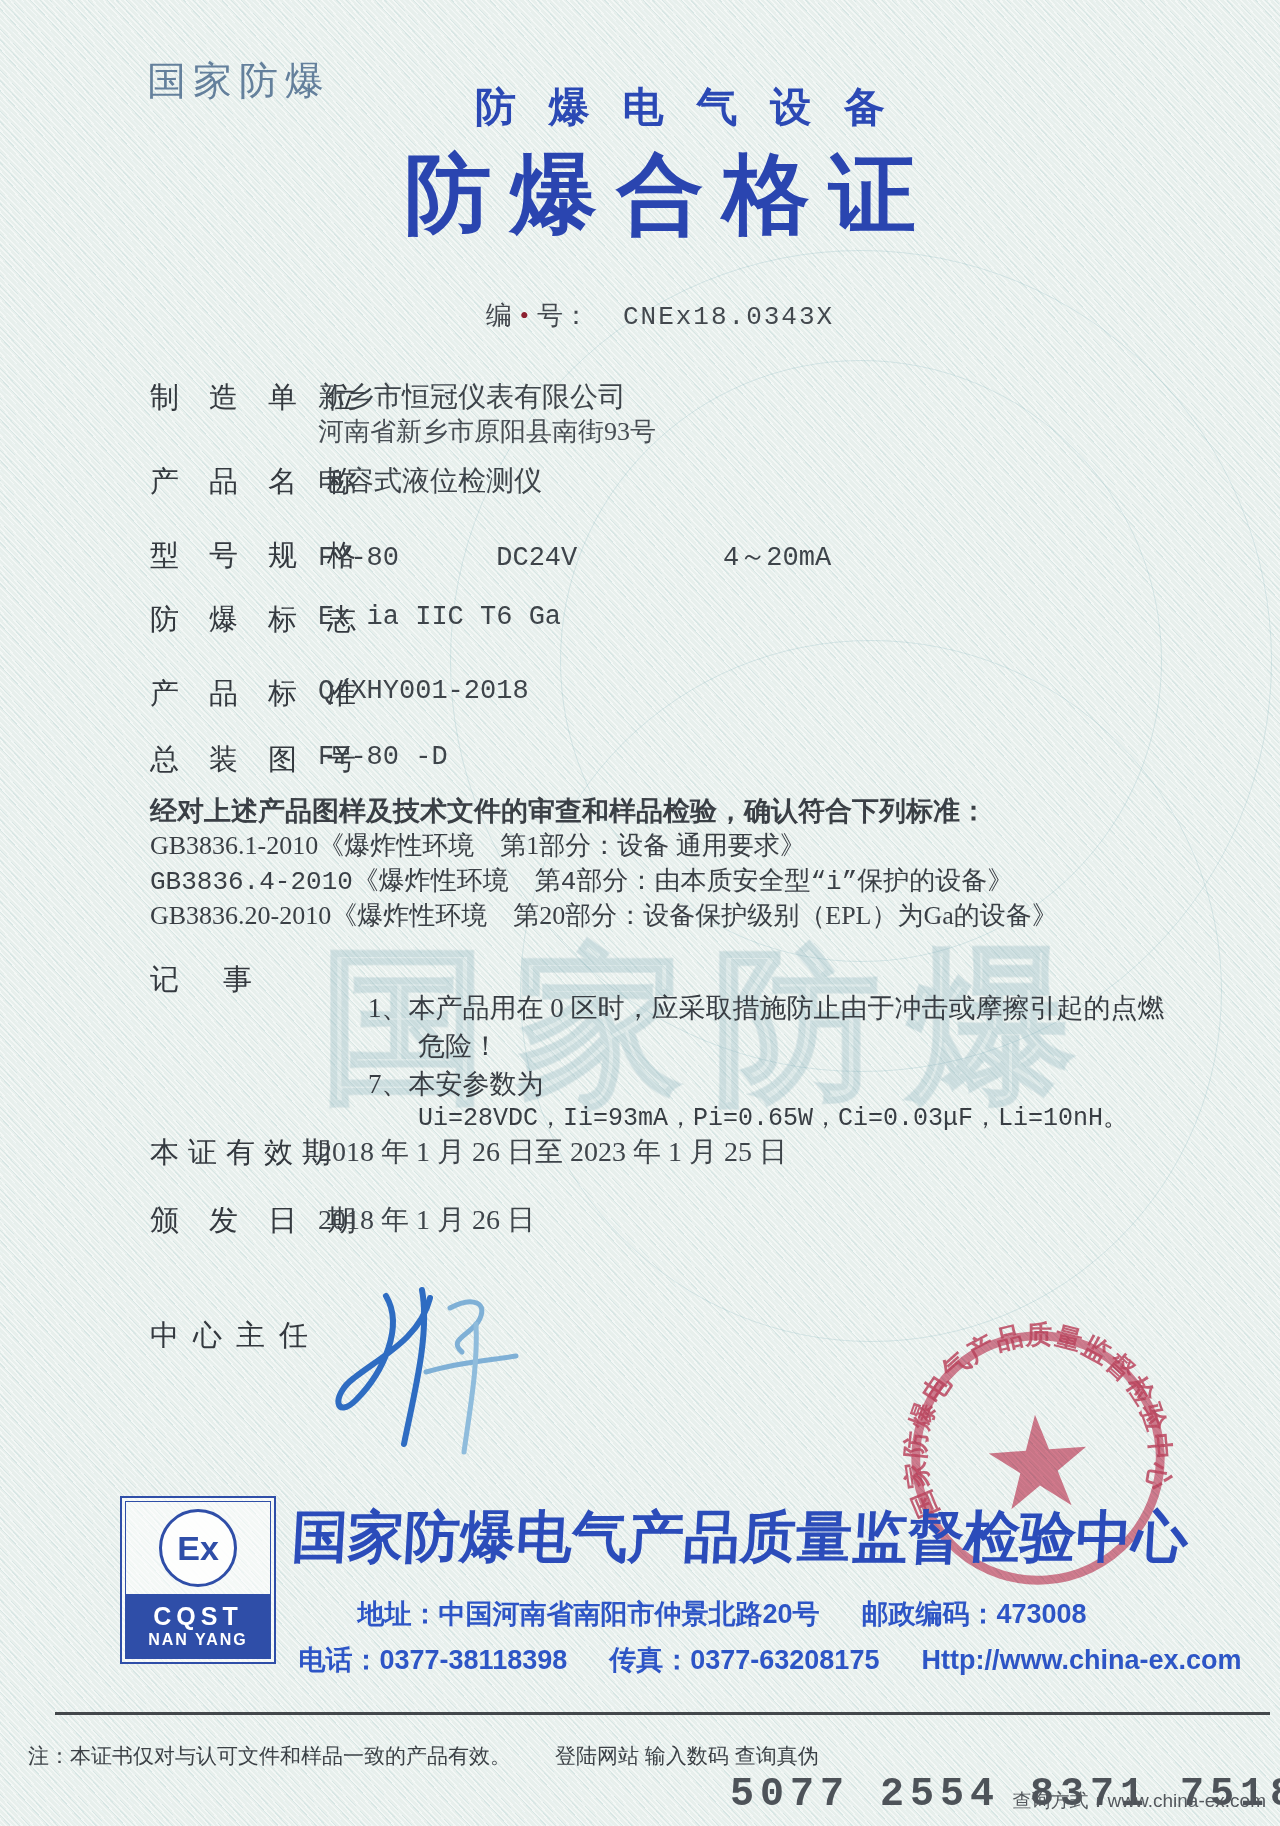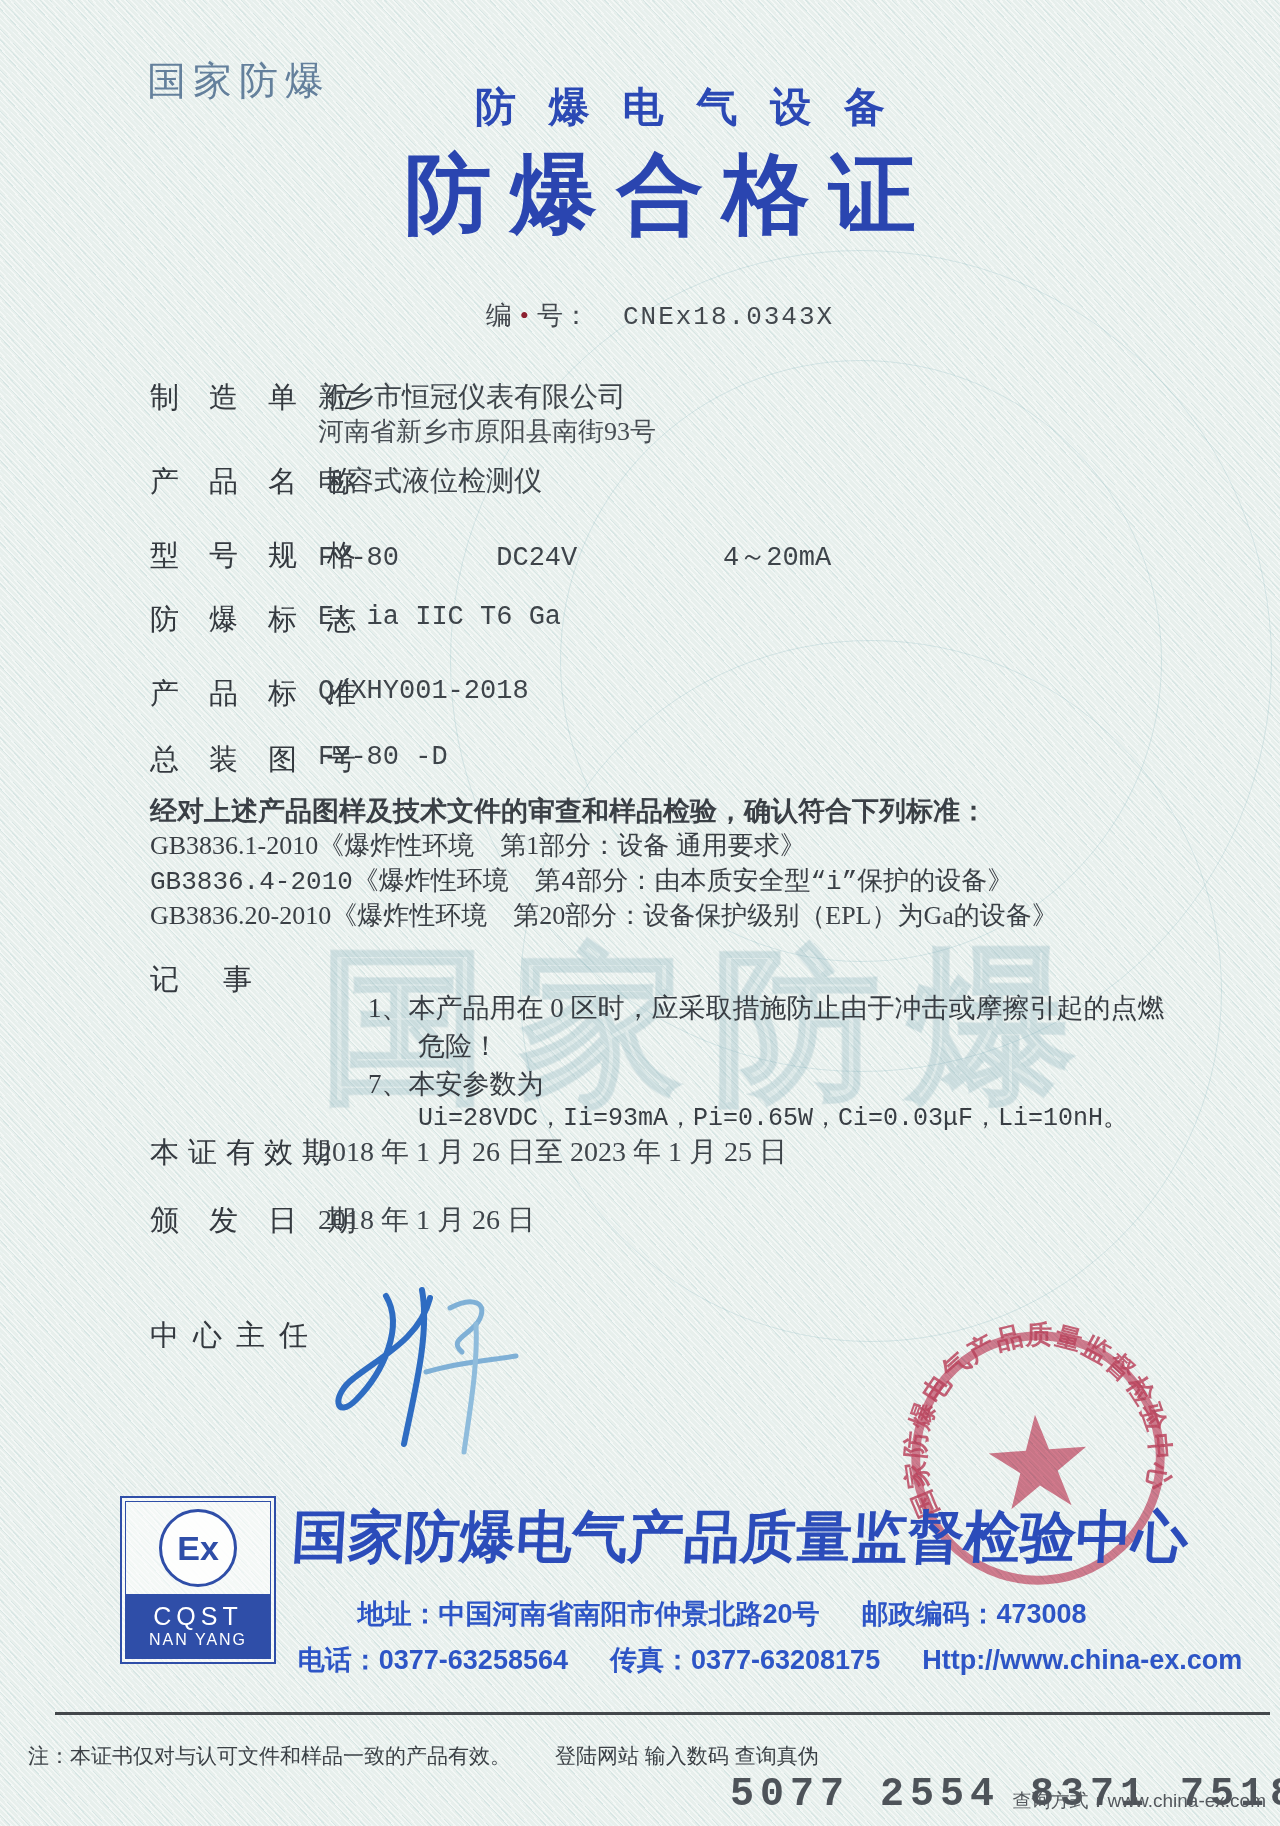--- a/index.html
+++ b/index.html
@@ -48,21 +48,21 @@
 
   
   .stamp{transform:rotate(-4deg);mix-blend-mode:multiply;}
 
   
   .ex-logo{width:146px;height:158px;border:2px solid #2f4ea8;padding:3px;background:rgba(255,255,255,0.55);}
   .ex-inner{width:100%;height:100%;border:1px solid #2f4ea8;box-sizing:border-box;display:flex;flex-direction:column;}
   .ex-top{flex:1;display:flex;align-items:center;justify-content:center;}
   .ex-circle{width:72px;height:72px;border:3px solid #2f4ea8;border-radius:50%;display:flex;align-items:center;justify-content:center;
     color:#2f4ea8;font-size:34px;font-weight:800;background:rgba(255,255,255,0.8);}
-  .ex-band{height:64px;background:#2f4ea8;display:flex;flex-direction:column;align-items:center;justify-content:center;color:#fff;}
+  .ex-band{height:64px;background:#2f4ea8;display:flex;flex-direction:column;align-items:center;justify-content:center;color:#fff;font-weight:bold;}
   .ex-cqst{font-size:25px;letter-spacing:5px;line-height:1.05;}
   .ex-ny{font-size:16px;letter-spacing:2px;line-height:1.2;}
   .org-name{width:860px;text-align:center;font-size:56px;font-weight:800;color:#2b4cba;white-space:nowrap;transform:skewX(-3deg);}
   .org-line{width:860px;text-align:center;font-size:27px;font-weight:700;color:#2d55c6;white-space:nowrap;}
   .org-line .gap{display:inline-block;width:42px;}
 
   
   .rule{height:3px;background:#43474b;}
   .foot-note{font-size:21px;color:#3c4146;white-space:nowrap;}
   .foot-note .gap{display:inline-block;width:44px;}
@@ -155,21 +155,21 @@
   </div>
 </div>
 
 <div class="abs org-name" style="left:292px;top:1500px;">国家防爆电气产品质量监督检验中心</div>
 
 <div class="abs org-line sans" style="left:292px;top:1596px;">
   <span>地址：</span><span>中国河南省南阳市仲景北路20号</span><span class="gap"></span><span>邮政编码：</span><span>473008</span>
 </div>
 
 <div class="abs org-line sans" style="left:270px;top:1642px;width:1000px;">
-  <span>电话：</span><span>0377-63258564</span><span class="gap"></span><span>传真：</span><span>0377-63208175</span><span class="gap"></span><span>Http://www.china-ex.com</span>
+  <span>电话：</span><span>0377-38118398</span><span class="gap"></span><span>传真：</span><span>0377-63208175</span><span class="gap"></span><span>Http://www.china-ex.com</span>
 </div>
 
 <div class="abs rule" style="left:55px;top:1712px;width:1215px;"></div>
 
 <div class="abs foot-note sans" style="left:28px;top:1742px;">
   <span>注：本证书仅对与认可文件和样品一致的产品有效。</span><span class="gap"></span><span>登陆网站 输入数码 查询真伪</span>
 </div>
 
 <div class="abs foot-code mono" style="left:730px;top:1772px;">5077 2554 8371 7518</div>
 

